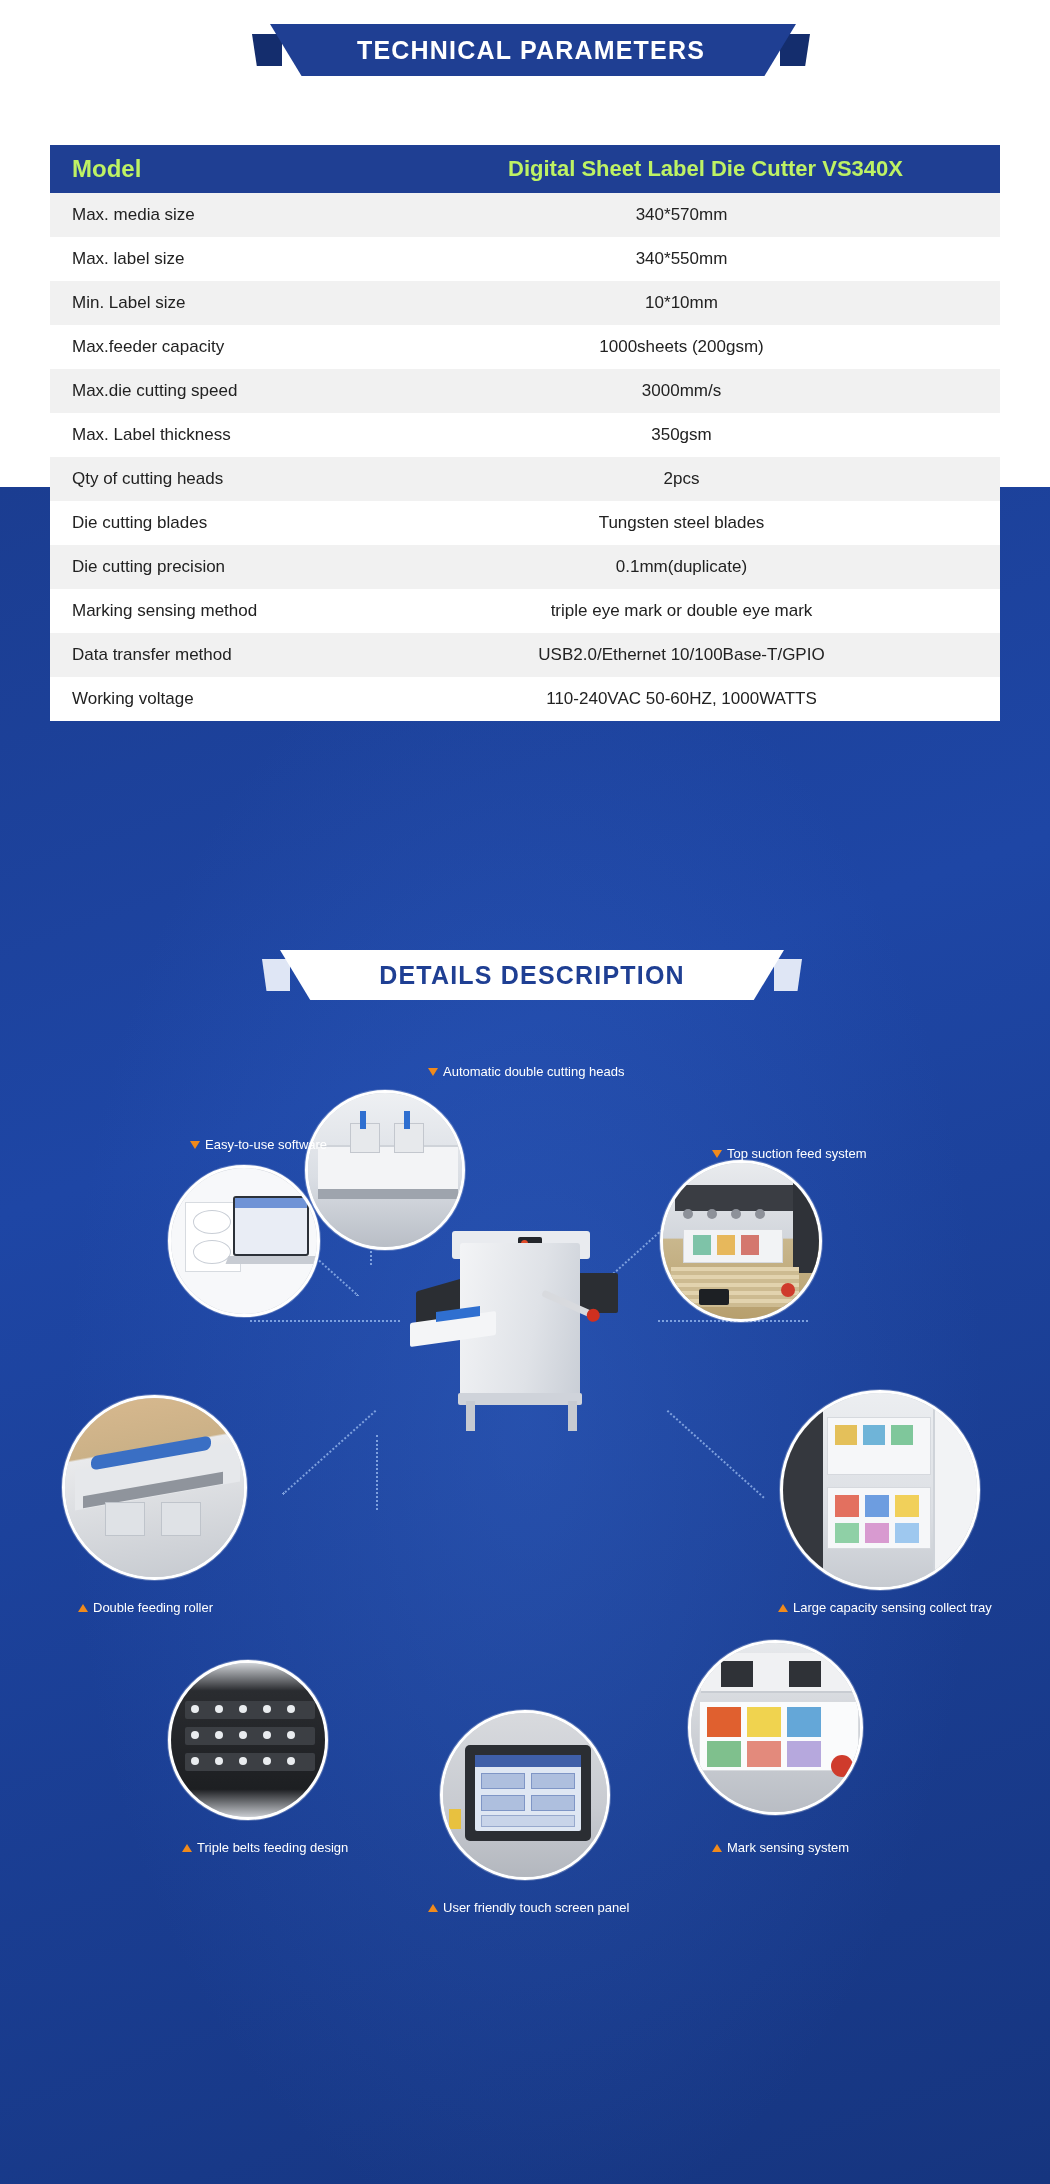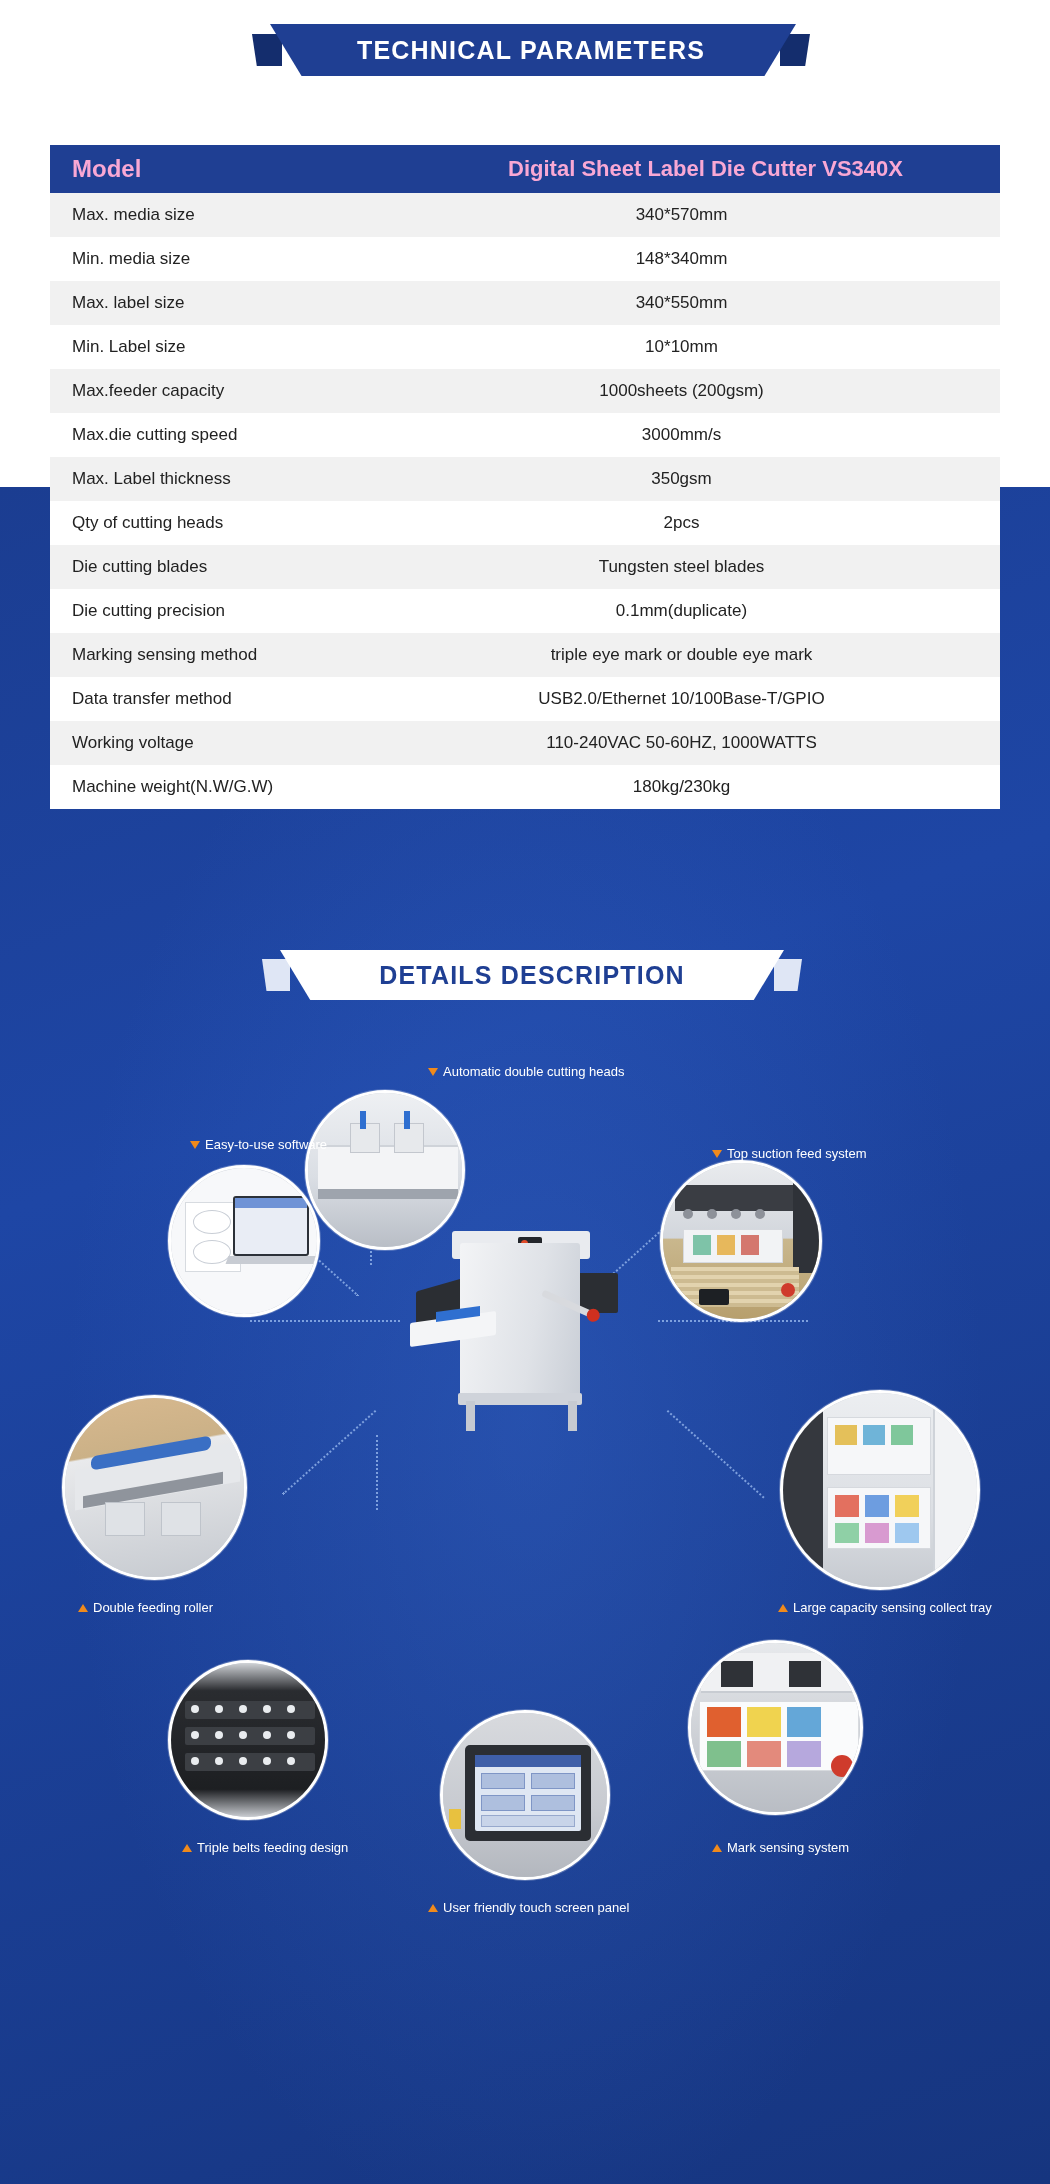--- a/index.html
+++ b/index.html
@@ -118,21 +118,21 @@
     left: 50px;
     top: 145px;
     width: 950px;
     border-collapse: collapse;
     background: #ffffff;
     font-size: 17px;
     color: #222222;
   }
   .spec-table th {
     background: #1f3f93;
-    color: #f9a8d4;
+    color: #bef264;
     font-size: 24px;
     font-weight: bold;
     height: 48px;
     text-align: left;
     padding-left: 22px;
   }
   .spec-table th.val-head {
     text-align: center;
     padding-left: 0;
     font-size: 22px;
@@ -315,24 +315,20 @@
         <th>Model</th>
         <th class="val-head">Digital Sheet Label Die Cutter VS340X</th>
       </tr>
     </thead>
     <tbody>
       <tr>
         <td class="key">Max. media size</td>
         <td class="val">340*570mm</td>
       </tr>
       <tr>
-        <td class="key">Min. media size</td>
-        <td class="val">148*340mm</td>
-      </tr>
-      <tr>
         <td class="key">Max. label size</td>
         <td class="val">340*550mm</td>
       </tr>
       <tr>
         <td class="key">Min. Label size</td>
         <td class="val">10*10mm</td>
       </tr>
       <tr>
         <td class="key">Max.feeder capacity</td>
         <td class="val">1000sheets (200gsm)</td>
@@ -361,24 +357,20 @@
         <td class="key">Marking sensing method</td>
         <td class="val">triple eye mark or double eye mark</td>
       </tr>
       <tr>
         <td class="key">Data transfer method</td>
         <td class="val">USB2.0/Ethernet 10/100Base-T/GPIO</td>
       </tr>
       <tr>
         <td class="key">Working voltage</td>
         <td class="val">110-240VAC 50-60HZ, 1000WATTS</td>
-      </tr>
-      <tr>
-        <td class="key">Machine weight(N.W/G.W)</td>
-        <td class="val">180kg/230kg</td>
       </tr>
     </tbody>
   </table>
 
   <div class="ribbon" id="details-ribbon">
     <div class="tail-l"></div>
     <div class="tail-r"></div>
     <div class="main"></div>
     <div class="ribbon-label">DETAILS DESCRIPTION</div>
   </div>

